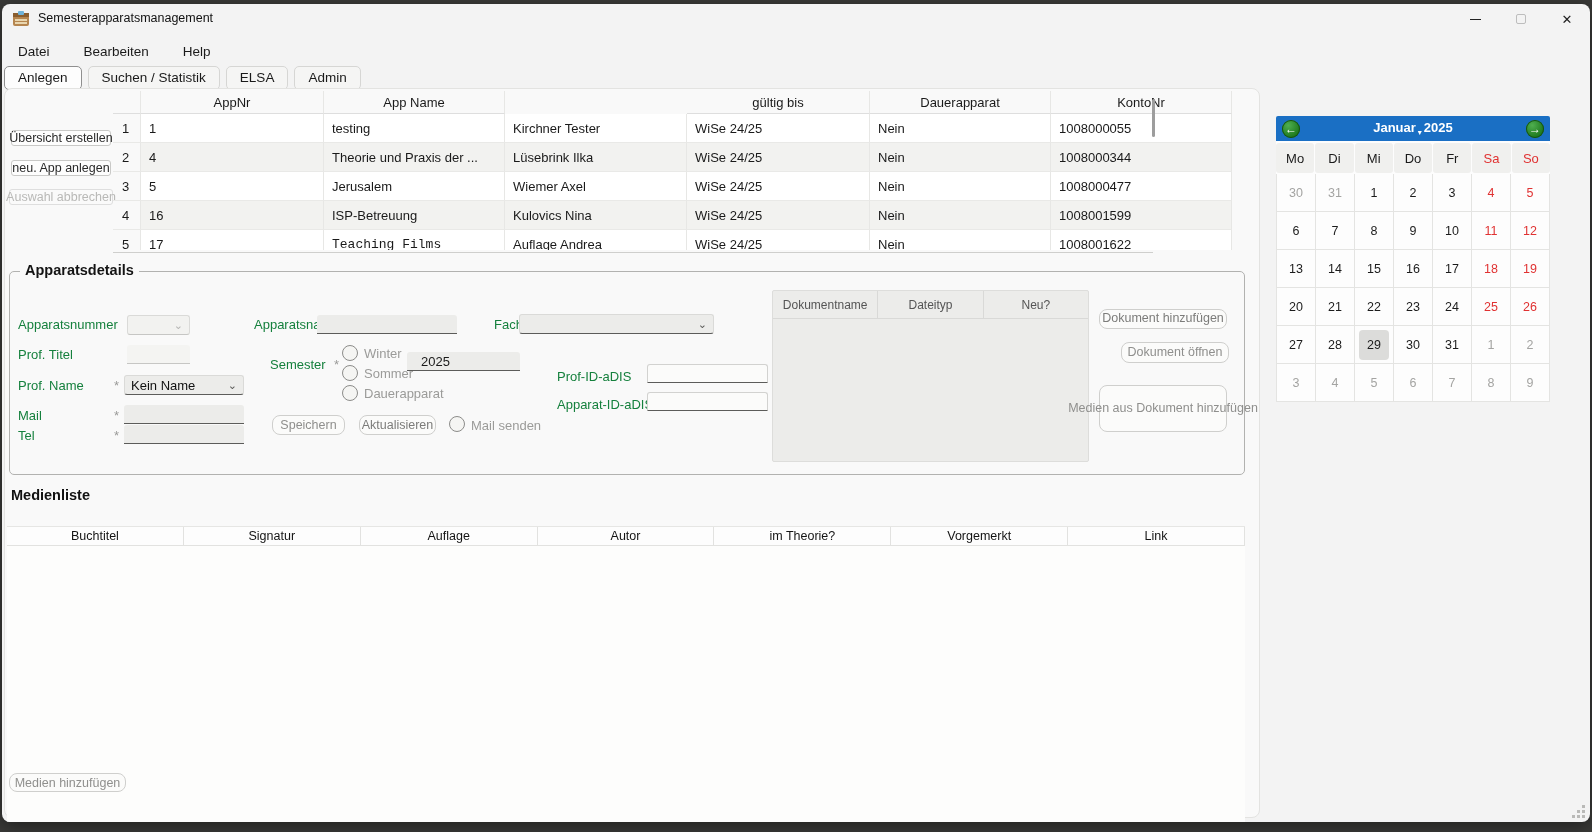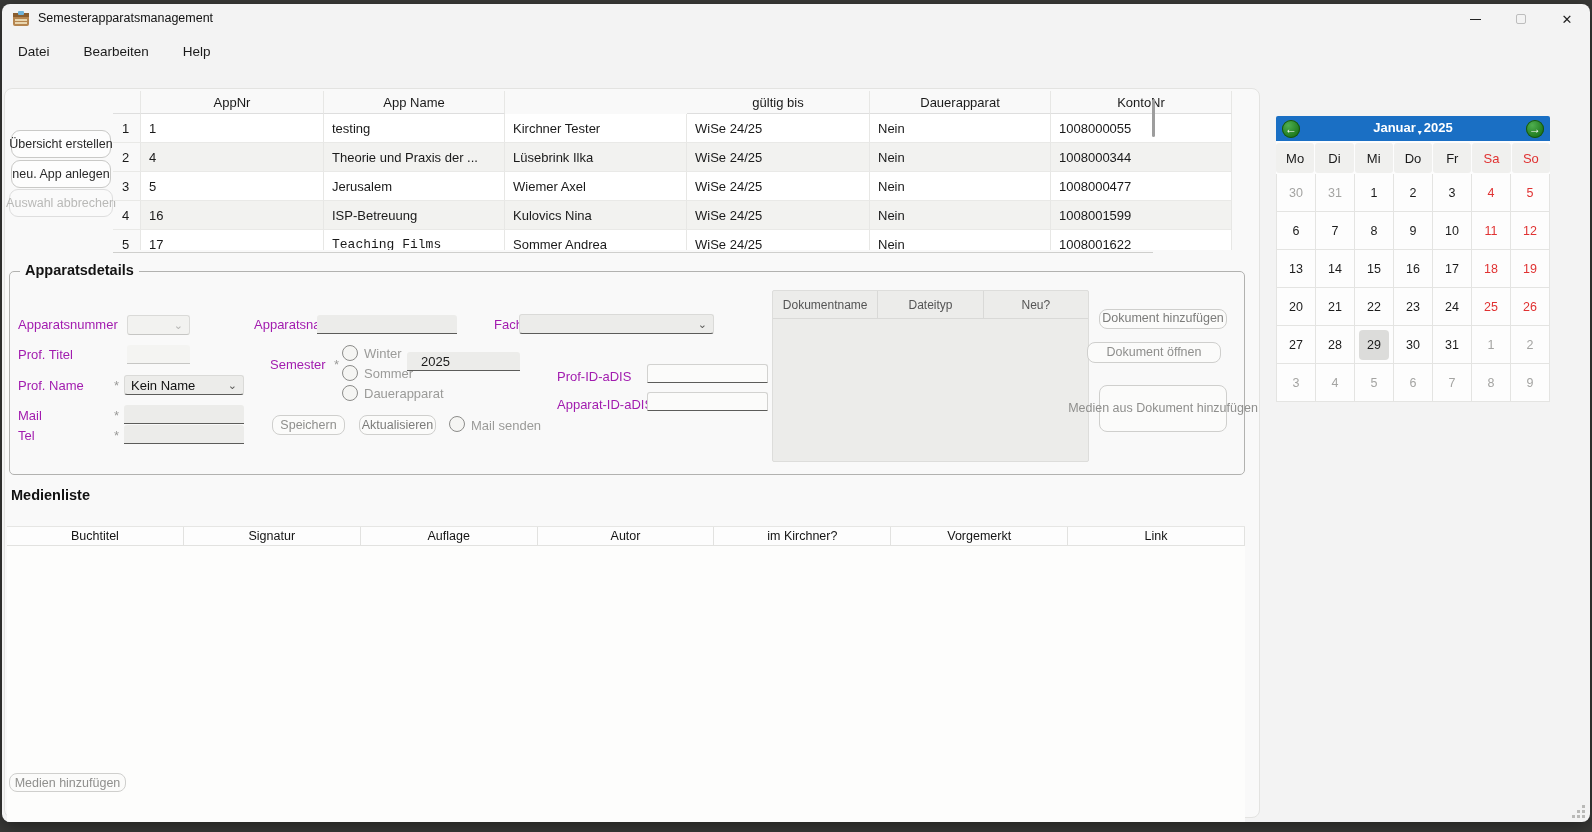--- a/index.html
+++ b/index.html
@@ -26,22 +26,22 @@
   
   .tabstrip { position:absolute; left:2px; top:62px; height:26px; display:flex; gap:6px; }
   .tab { font-size:13.5px; padding:3px 13px 4px; border:1px solid #d6d6d4; border-radius:5px;
          background:#f5f5f4; color:#1a1a1a; height:24px; }
   .tab.active { background:#fdfdfd; border-color:#8f8f8f; }
 
   
   .main-panel { position:absolute; left:2px; top:84px; width:1256px; height:730px;
                 background:#f9f9f9; border:1px solid #e3e3e1; border-radius:8px; }
 
-  .side-btn { position:absolute; left:6px; width:100px; height:28px; font-size:12.5px;
-              background:#fdfdfd; border:1px solid #c9c9c7; border-radius:9px; color:#2a2a2a;
+  .side-btn { position:absolute; left:6px; width:100px; height:16px; font-size:12.5px;
+              background:#fdfdfd; border:1px solid #c9c9c7; border-radius:3px; color:#2a2a2a;
               display:flex; align-items:center; justify-content:center; white-space:nowrap;
               font-family:"Liberation Sans","DejaVu Sans",sans-serif; }
   .side-btn.disabled { color:#b9b9b7; border-color:#dedede; background:#fafafa; }
 
   
   .apps-table { position:absolute; left:108px; top:2px; width:1122px; height:159px; overflow:hidden; font-size:13px; }
   .t-row { display:flex; height:29px; }
   .t-row.head { height:23px; }
   .t-cell { border-right:1px solid #e7e7e5; border-bottom:1px solid #e9e9e7; display:flex; align-items:center;
             padding-left:8px; white-space:nowrap; overflow:hidden; background:#fff; }
@@ -49,21 +49,21 @@
   .t-cell.rownum { justify-content:flex-start; padding-left:9px; background:transparent; }
   .t-row.alt .t-cell:not(.rownum) { background:#f2f2f0; }
   .vscroll { position:absolute; left:1147px; top:10px; width:3px; height:38px; background:#9d9d9d; border-radius:2px; }
   .table-divider { position:absolute; left:108px; top:163px; width:1040px; height:0; border-top:1px solid #cfcfcd; }
 
   
   .groupbox { position:absolute; left:4px; top:182px; width:1236px; height:204px;
               border:1px solid #b2b2b0; border-radius:5px; }
   .legend { position:absolute; left:10px; top:-10px; background:#f9f9f9; padding:0 5px;
             font-size:14.5px; font-weight:bold; color:#141414; }
-  .flabel { position:absolute; font-size:13px; color:#a21caf; white-space:nowrap; }
+  .flabel { position:absolute; font-size:13px; color:#15803d; white-space:nowrap; }
   .fstar  { position:absolute; font-size:13px; color:#9b9b99; }
   .ffield { position:absolute; height:19px; background:#ececea; border-bottom:1.5px solid #5c5c5a;
             border-radius:3px 3px 0 0; font-size:13px; color:#1a1a1a; display:flex; align-items:center; padding-left:6px; }
   .ffield.disabled { background:#f4f4f2; border-bottom:1px solid #c6c6c4; }
   .ffield.boxed { background:#fbfbfa; border:1px solid #d2d2d0; border-bottom:1.5px solid #5c5c5a; }
   .fcombo { position:absolute; height:20px; background:#ececea; border:1px solid #dadad8;
             border-bottom:1.5px solid #5c5c5a; border-radius:3px; font-size:13px; color:#141414;
             display:flex; align-items:center; padding:0 6px; }
   .fcombo.disabled { border-bottom:1px solid #c6c6c4; color:#9b9b99; background:#f2f2f0; }
   .fcombo .chev { margin-left:auto; font-size:11px; color:#5a5a58; line-height:0.6; }
@@ -150,20 +150,26 @@
           <span class="glyph-close">✕</span>
         </div>
     </div>
   </div>
 
   <div class="menubar" id="menubar">
       <span class="menu-item">Datei</span>
       <span class="menu-item">Bearbeiten</span>
       <span class="menu-item">Help</span>
     </div>
+  <div class="tabstrip" id="tabstrip">
+      <div class="tab active">Anlegen</div>
+      <div class="tab">Suchen / Statistik</div>
+      <div class="tab">ELSA</div>
+      <div class="tab">Admin</div>
+    </div>
 
   <div class="main-panel">
     <div id="sidebar">
         <div class="side-btn" style="top: 41px;">Übersicht erstellen</div>
         <div class="side-btn" style="top: 71px;">neu. App anlegen</div>
         <div class="side-btn disabled" style="top: 100px; left: 4px; width: 104px;">Auswahl abbrechen</div>
       </div>
 
     <div class="apps-table" id="appsTable">
         <div class="t-row head">
@@ -208,21 +214,21 @@
           <div class="t-cell" style="width: 181px;">ISP-Betreuung</div>
           <div class="t-cell" style="width: 182px;">Kulovics Nina</div>
           <div class="t-cell" style="width: 183px;">WiSe 24/25</div>
           <div class="t-cell" style="width: 181px;">Nein</div>
           <div class="t-cell" style="width: 181px;">1008001599</div>
         </div>
         <div class="t-row">
           <div class="t-cell rownum" style="width: 28px;">5</div>
           <div class="t-cell" style="width: 183px;">17</div>
           <div class="t-cell" style="width: 181px; font-family: Liberation Mono, monospace;">Teaching Films</div>
-          <div class="t-cell" style="width: 182px;">Sommer Andrea</div>
+          <div class="t-cell" style="width: 182px;">Auflage Andrea</div>
           <div class="t-cell" style="width: 183px;">WiSe 24/25</div>
           <div class="t-cell" style="width: 181px;">Nein</div>
           <div class="t-cell" style="width: 181px;">1008001622</div>
         </div>
       </div>
     <div class="vscroll"></div>
     <div class="table-divider"></div>
 
     <div class="groupbox">
       <span class="legend">Apparatsdetails</span>
@@ -281,31 +287,31 @@
       <span class="rlabel" style="left:461px;top:146px">Mail senden</span>
 
       <div class="doc-table">
         <div class="doc-head" id="docHead">
             <div class="doc-hcell">Dokumentname</div>
             <div class="doc-hcell">Dateityp</div>
             <div class="doc-hcell">Neu?</div>
           </div>
       </div>
       <div class="gbtn dark doc-btn" style="left:1089px;top:37px;width:128px">Dokument hinzufügen</div>
-      <div class="gbtn doc-btn" style="left:1077px;top:70px;width:134px;height:21px">Dokument öffnen</div>
+      <div class="gbtn doc-btn" style="left:1111px;top:70px;width:108px;height:21px">Dokument öffnen</div>
       <div class="gbtn doc-btn" style="left:1089px;top:113px;width:128px;height:47px">Medien aus Dokument hinzufügen</div>
     </div>
 
     <div class="media-title">Medienliste</div>
     <div class="media-header" id="mediaHeader">
         <div class="m-hcell">Buchtitel</div>
         <div class="m-hcell">Signatur</div>
         <div class="m-hcell">Auflage</div>
         <div class="m-hcell">Autor</div>
-        <div class="m-hcell">im Kirchner?</div>
+        <div class="m-hcell">im Theorie?</div>
         <div class="m-hcell">Vorgemerkt</div>
         <div class="m-hcell">Link</div>
       </div>
     <div class="media-body"></div>
     <div class="gbtn media-add">Medien hinzufügen</div>
   </div>
 
   <div class="calendar">
     <div class="cal-header">
       <div class="cal-nav prev">

